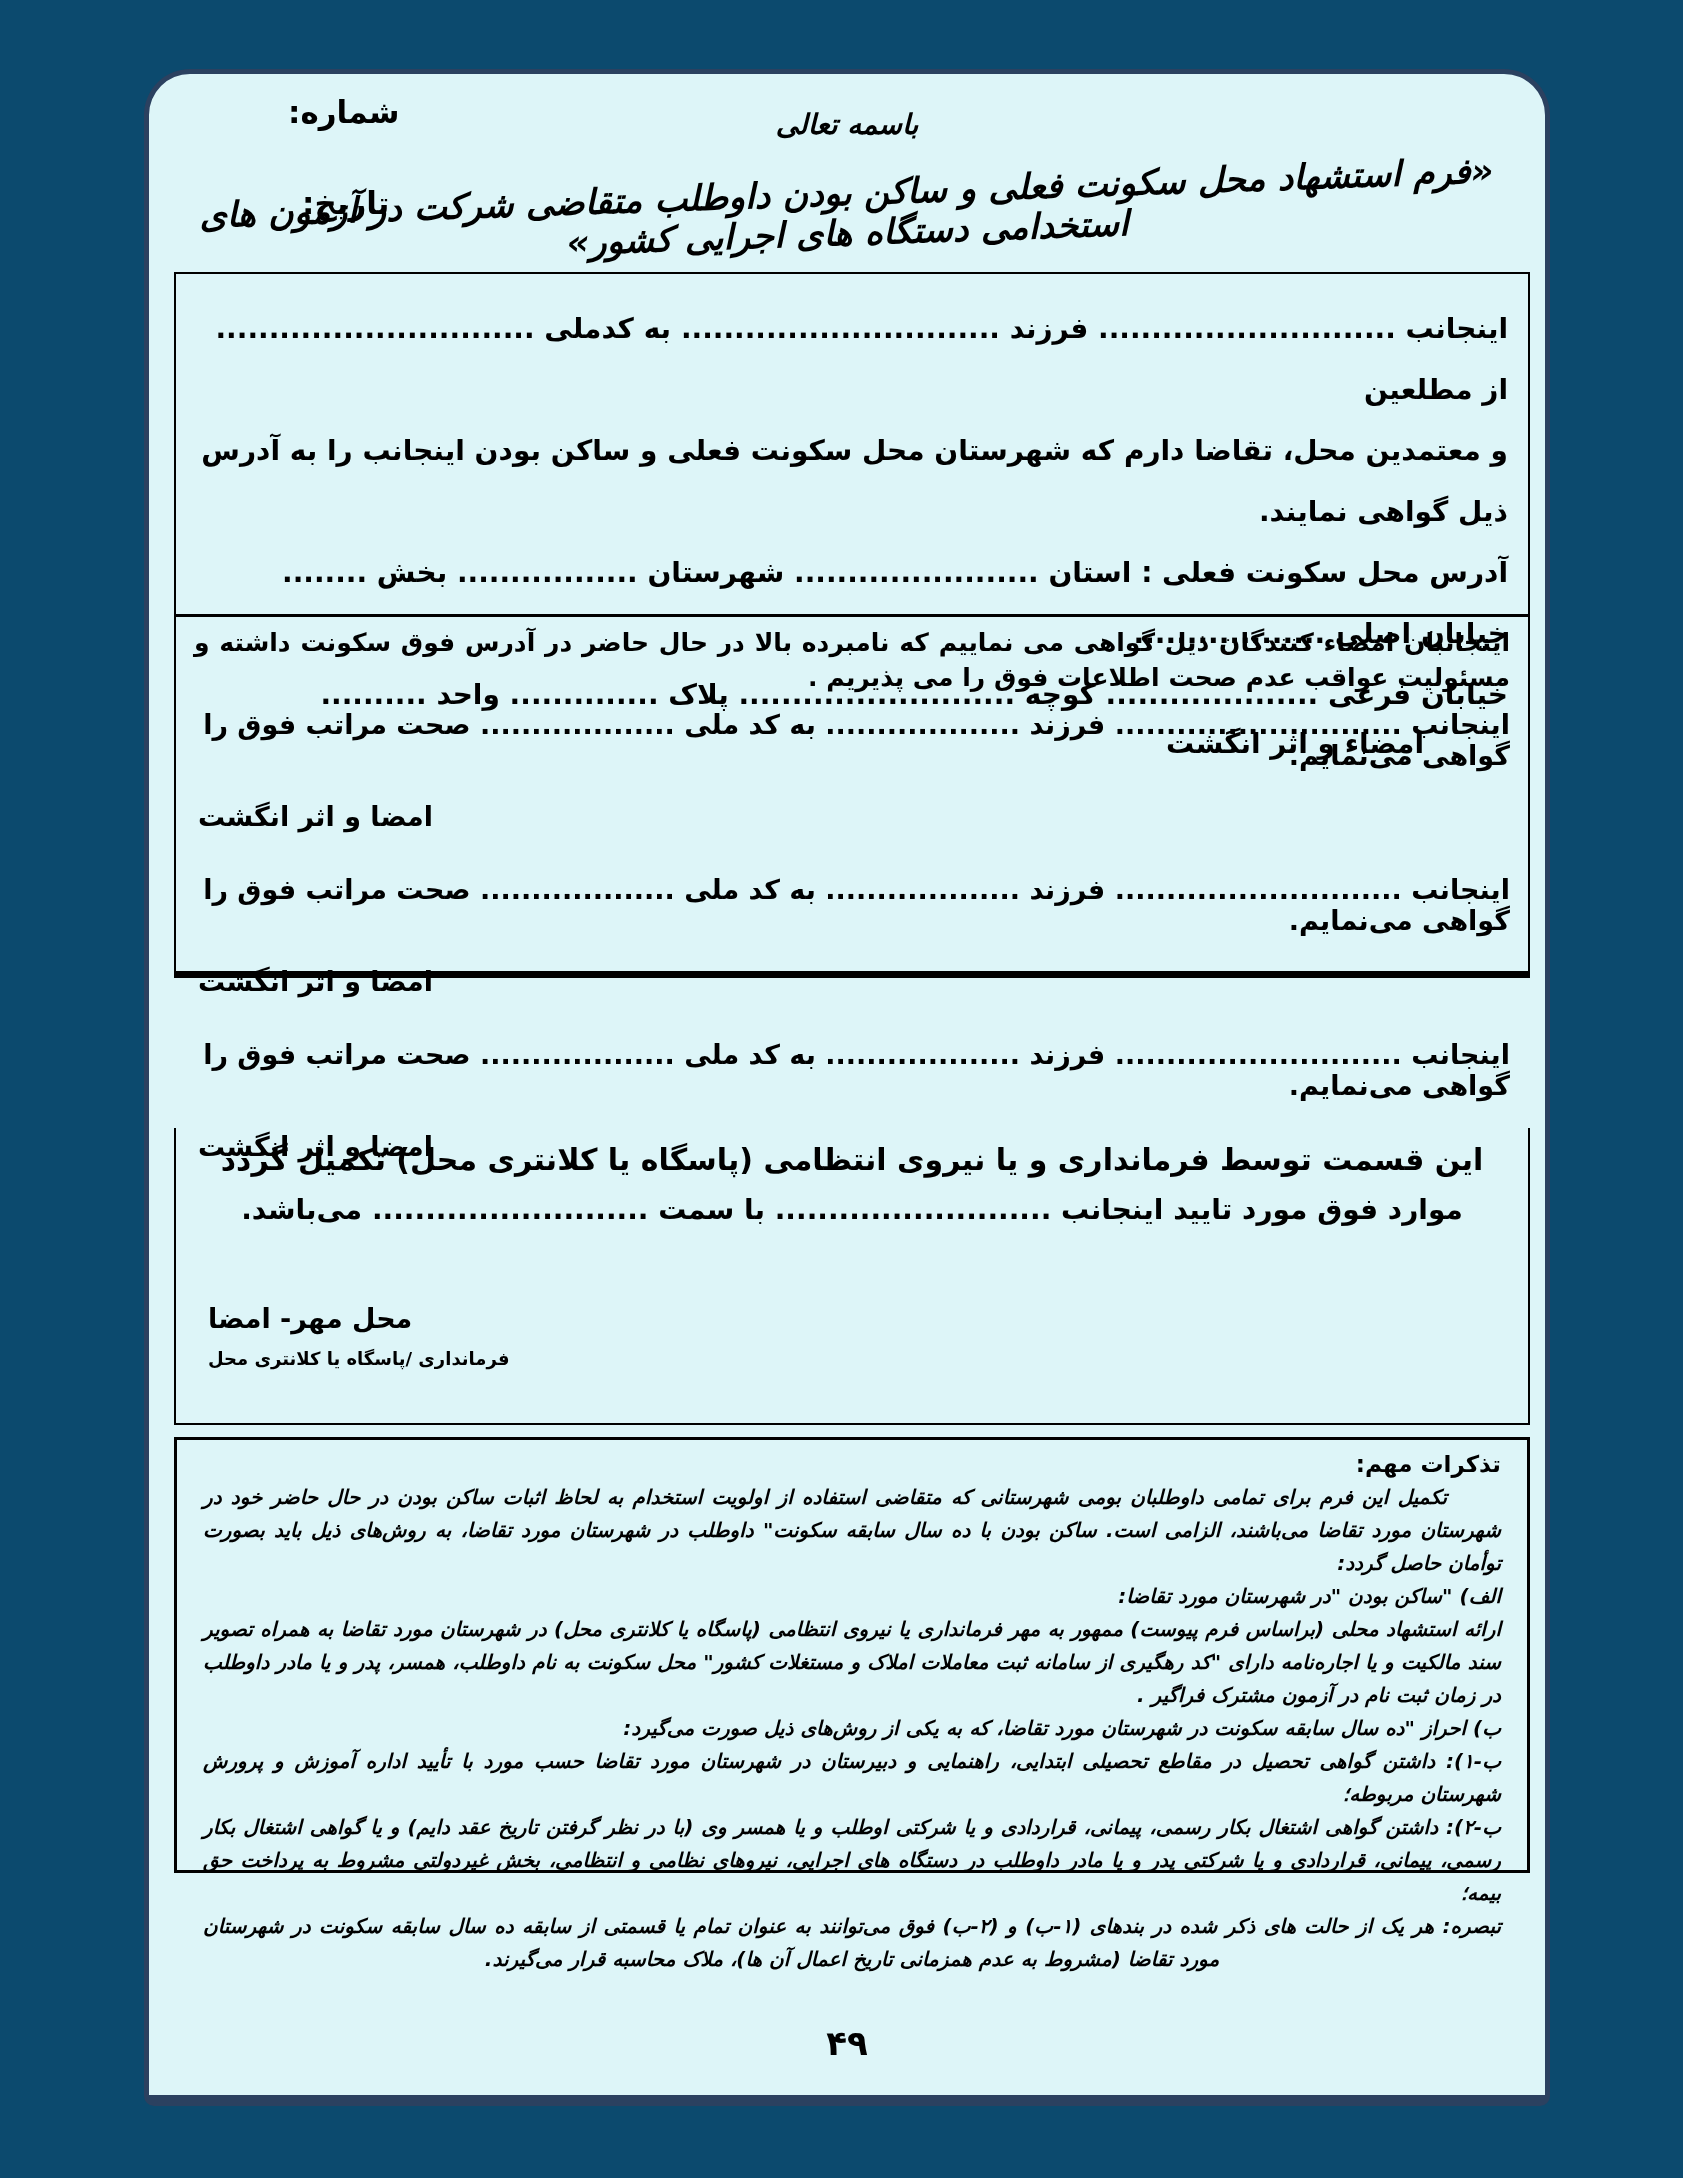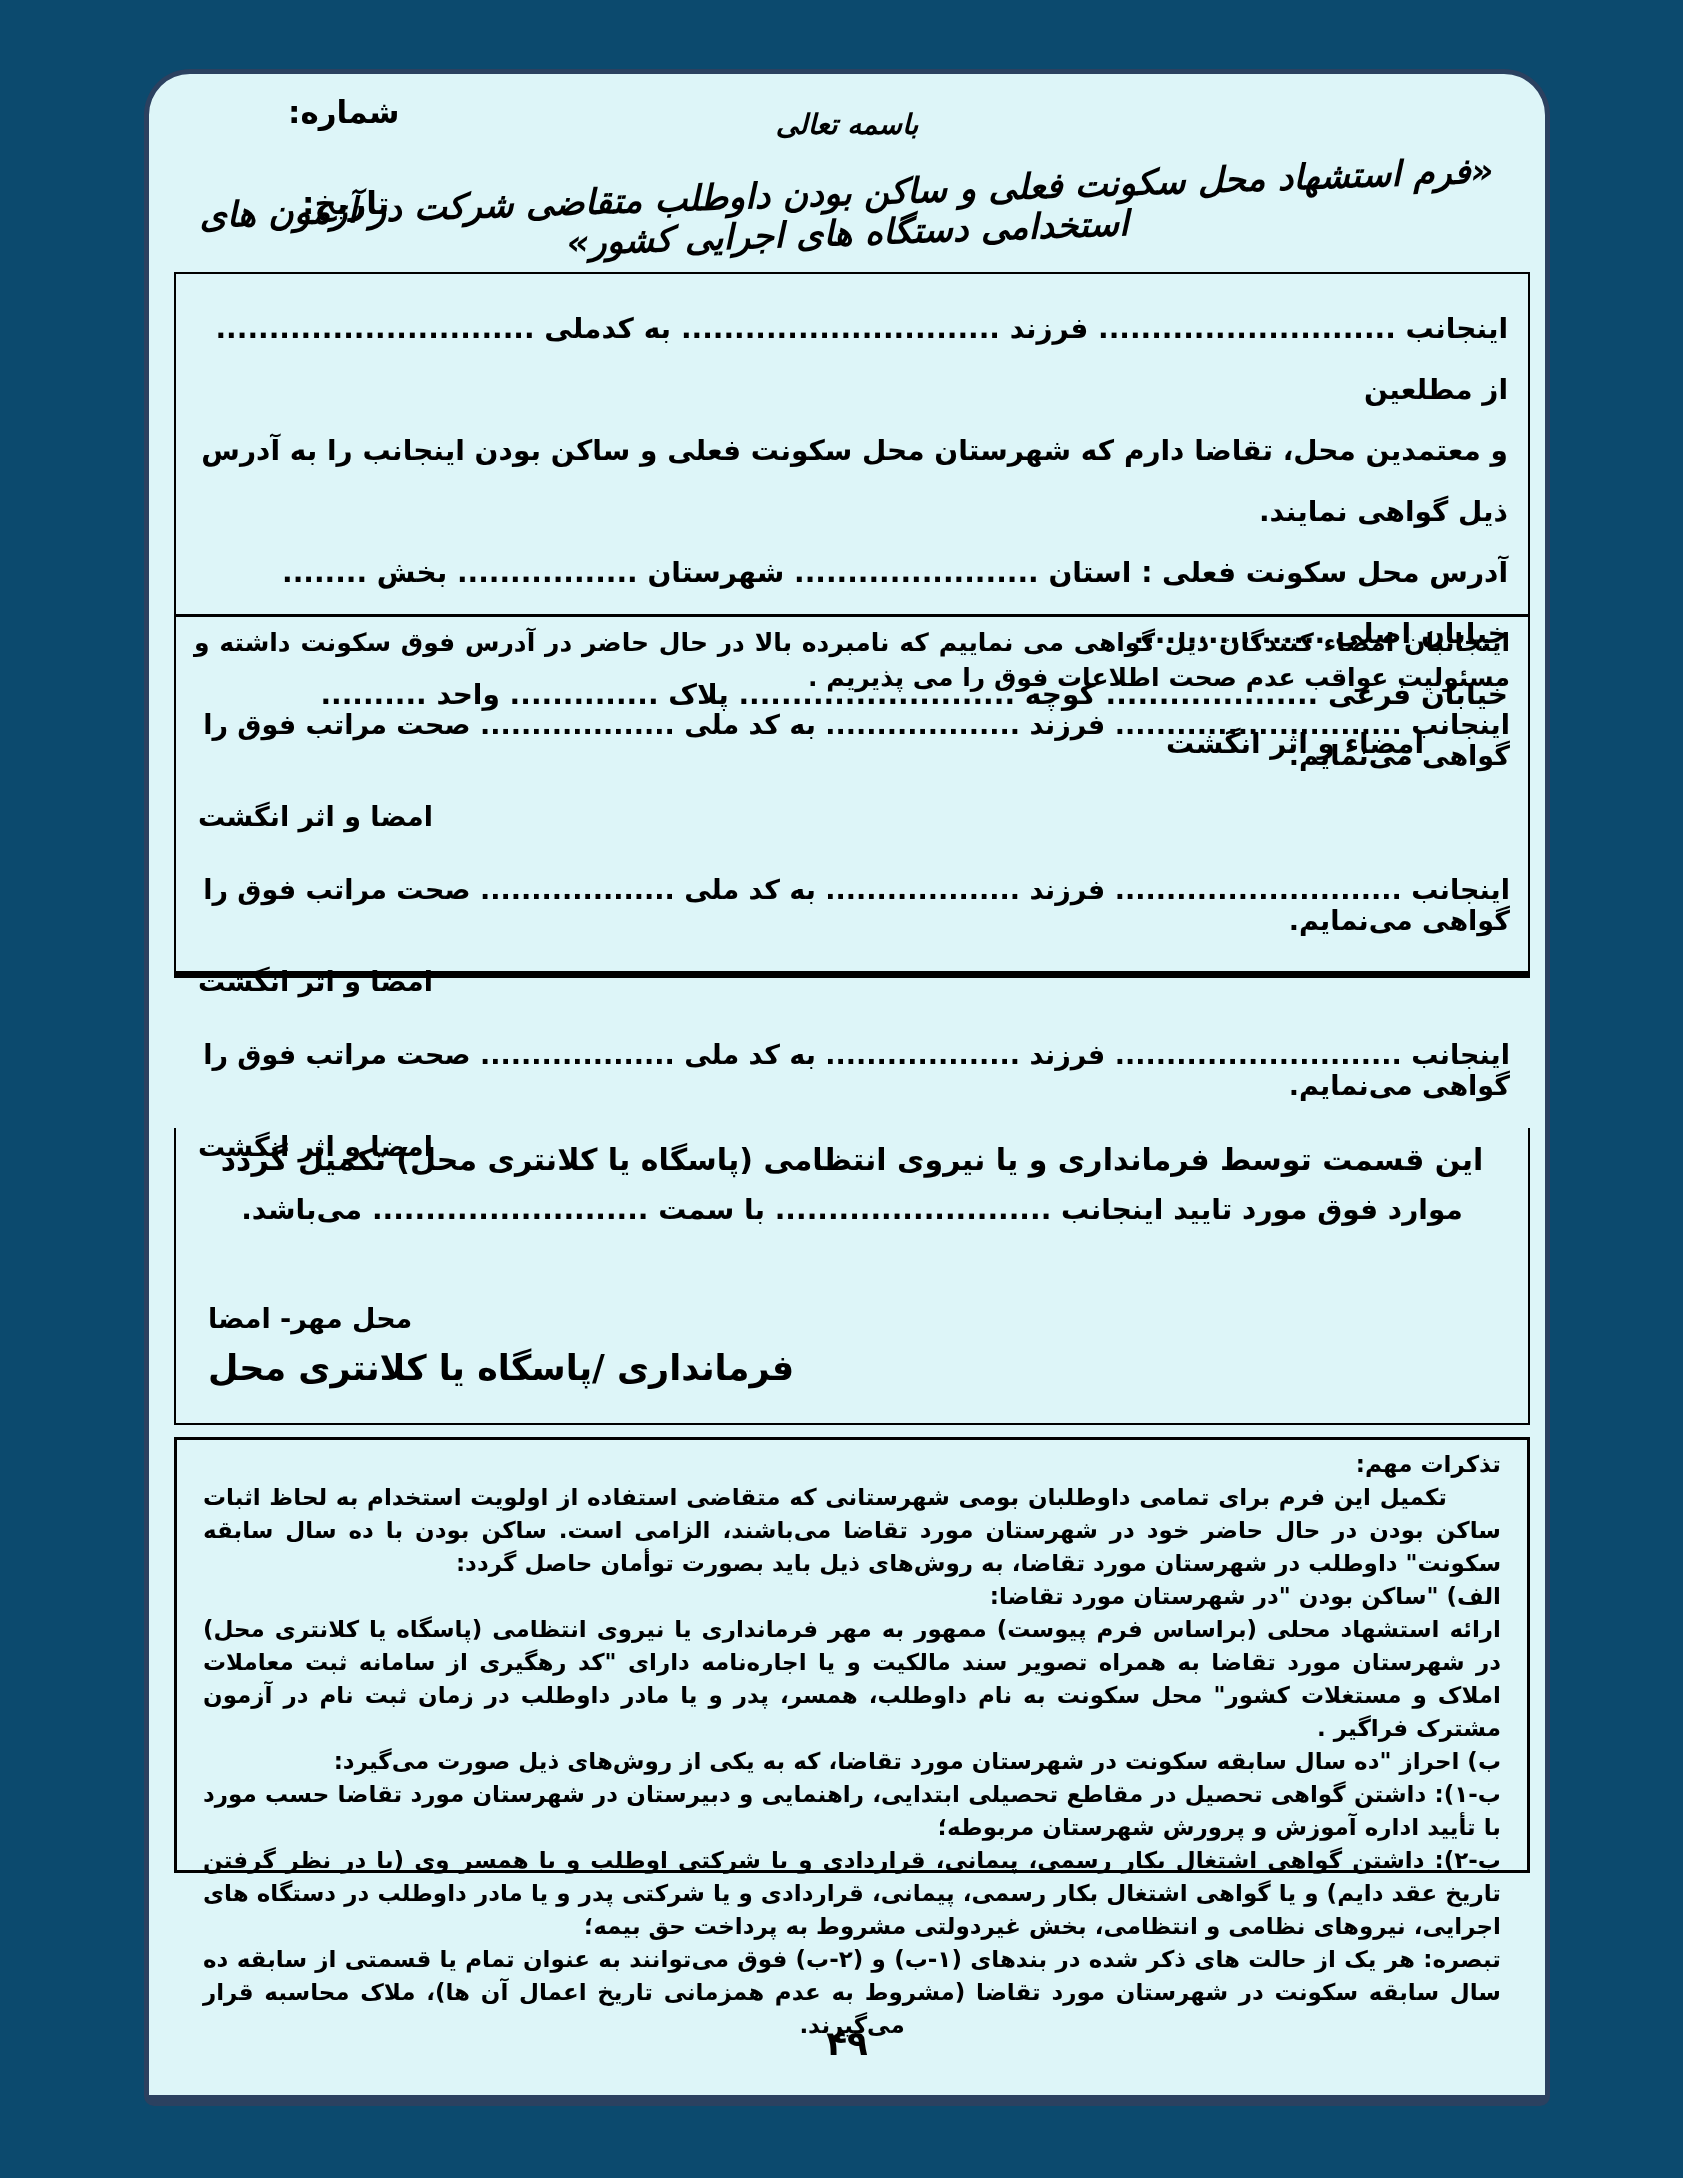--- a/index.html
+++ b/index.html
@@ -38,25 +38,25 @@
     border-bottom:7px solid var(--box-border);}
   .w-intro{font-size:25px;font-weight:bold;line-height:35px;text-align:justify;text-align-last:right;}
   .wline{font-size:27px;font-weight:bold;text-align:right;margin-top:42px;}
   .wblock.first .wline{margin-top:14px;}
   .wsig{font-size:27px;font-weight:bold;margin-top:30px;text-align:left;padding-left:4px;}
   
   .box3{top:1054px;height:297px;border-top:none;padding:14px 18px 0;}
   .a-title{text-align:center;font-size:30px;font-weight:bold;}
   .a-conf{text-align:center;font-size:28px;font-weight:bold;margin-top:16px;}
   .a-seal{text-align:left;font-size:27px;font-weight:bold;margin-top:77px;padding-left:14px;}
-  .a-auth{text-align:left;font-size:35px;font-weight:bold;margin-top:14px;padding-left:14px;}
+  .a-auth{text-align:left;font-size:18px;font-weight:bold;margin-top:14px;padding-left:14px;}
   
   .box4{top:1363px;height:436px;border-width:3px;padding:8px 26px;}
-  .note{font-size:23px;font-weight:bold;line-height:33px;margin:0;
-    text-align:justify;text-align-last:right;}
+  .note{font-size:20px;font-weight:bold;line-height:33px;margin:0;
+    text-align:justify;text-align-last:right;font-style:italic;}
   .note.indent{text-indent:54px;}
   .note.center-last{text-align-last:center;}
   .note-h{font-size:23px;font-weight:bold;line-height:33px;text-align:right;}
   
   .page-num{position:absolute;bottom:32px;left:0;right:0;text-align:center;
     font-size:34px;font-weight:bold;}
 </style>
 </head>
 <body>
 

